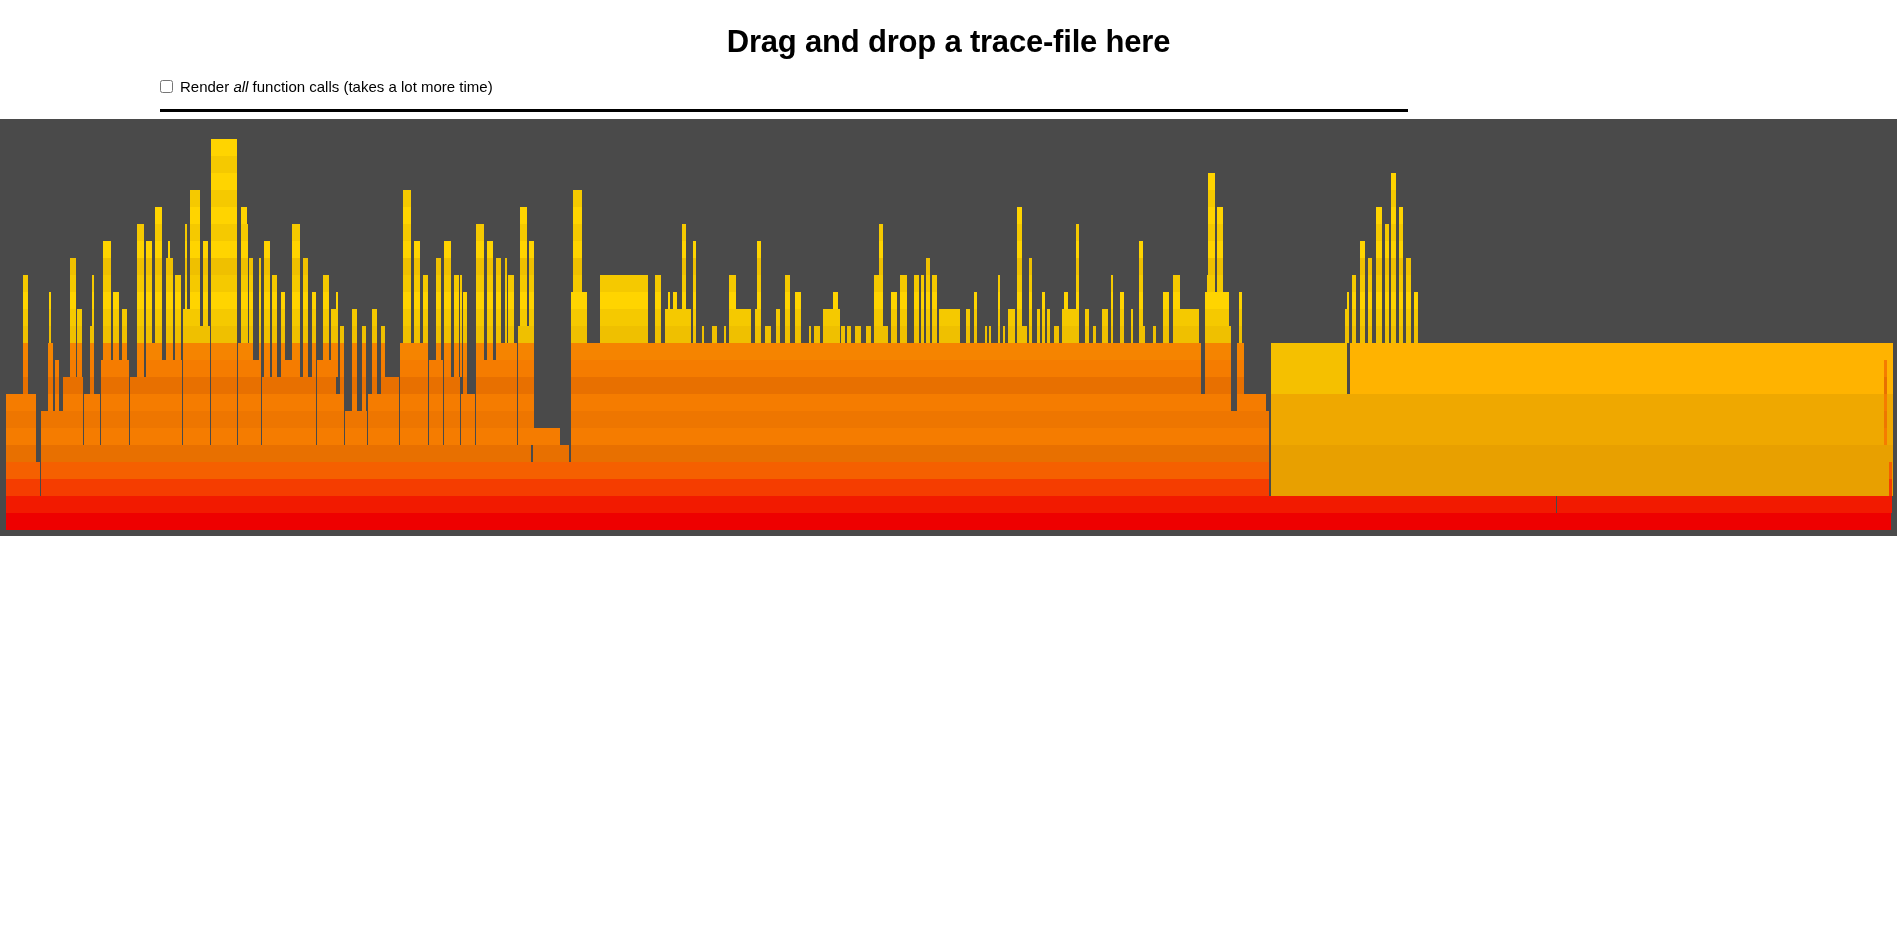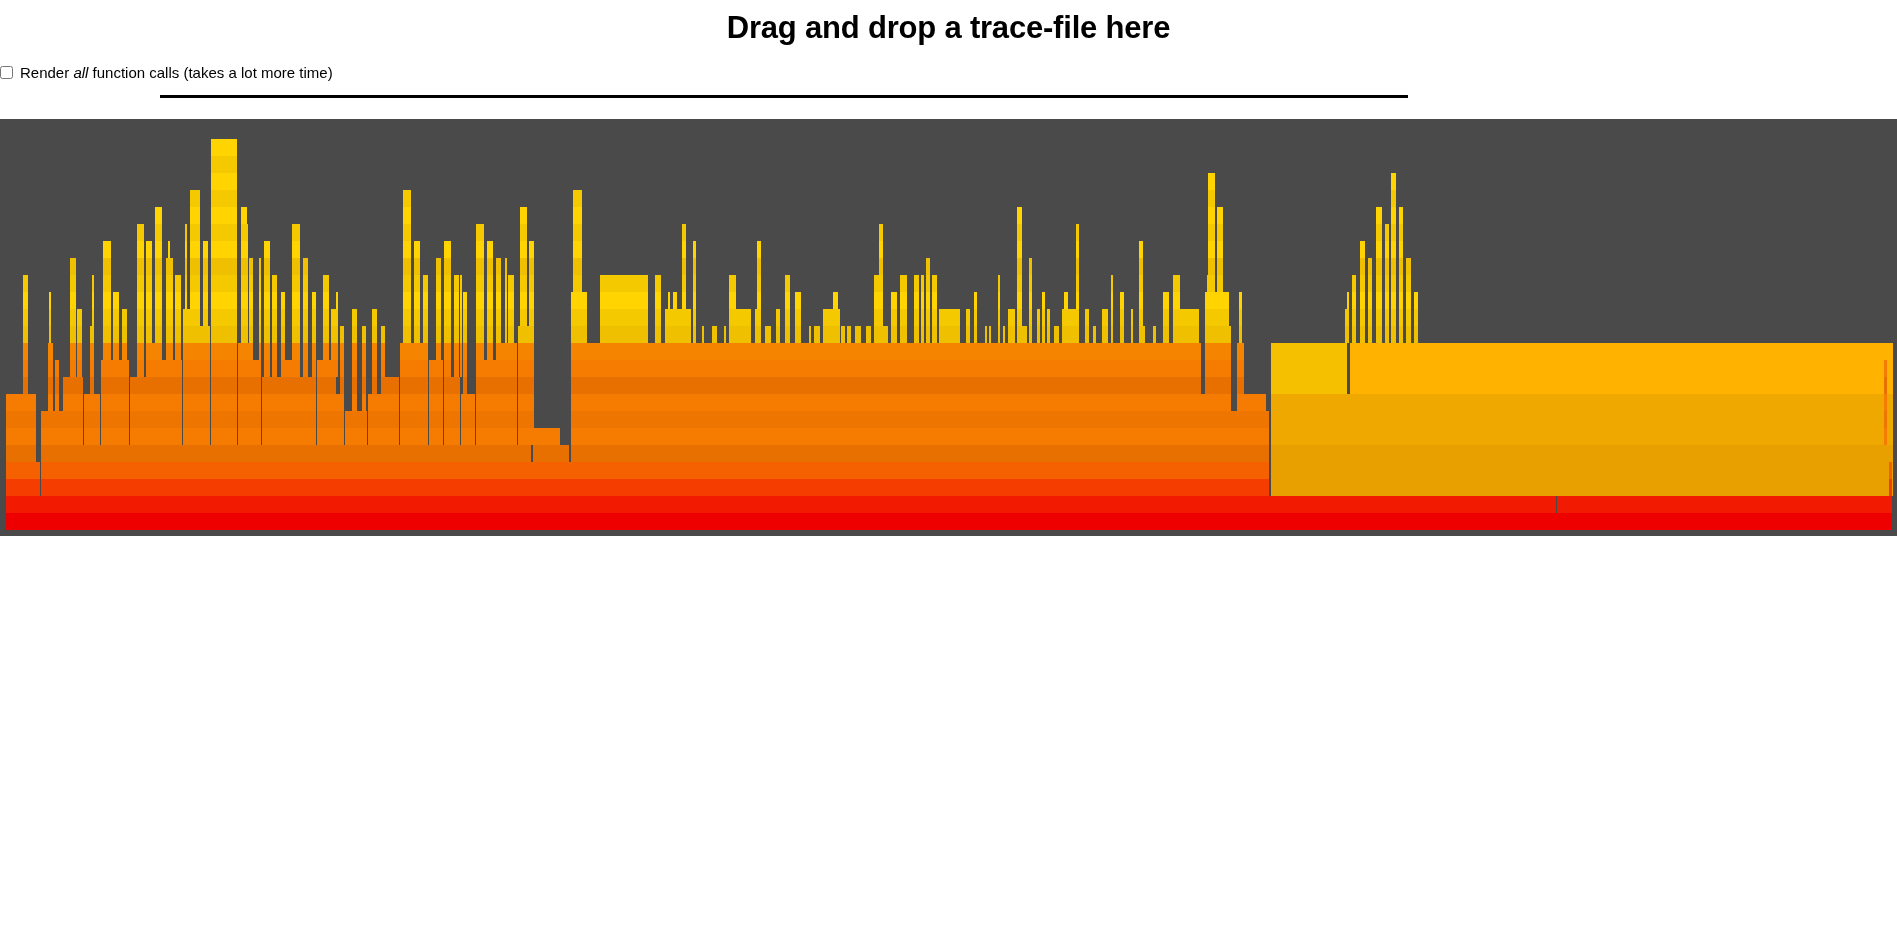--- a/index.html
+++ b/index.html
@@ -11,30 +11,31 @@
     width: 1897px;
     height: 947px;
     font-family: "Liberation Sans", sans-serif;
     overflow: hidden;
     position: relative;
   }
 
   
   #page-title {
     margin: 0;
-    padding-top: 10px;
+    padding-top: 24px;
     text-align: center;
     font-size: 31px;
     font-weight: bold;
     color: #000000;
     letter-spacing: -0.2px;
   }
 
   
   #controls {
+    margin-left: 160px;
     margin-top: 16px;
     display: flex;
     align-items: center;
     gap: 7px;
     height: 20px;
   }
   #render-all-checkbox {
     width: 13px;
     height: 13px;
     box-sizing: border-box;

